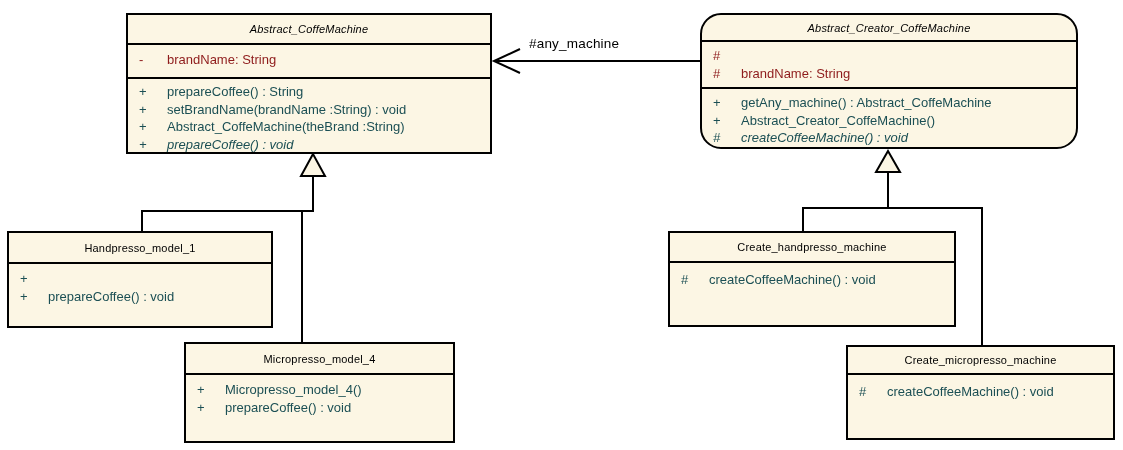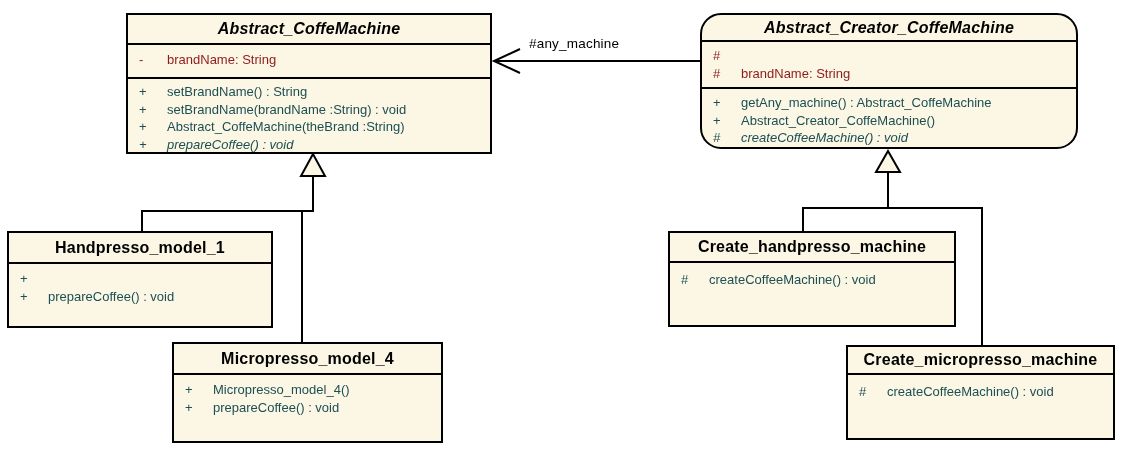--- a/index.html
+++ b/index.html
@@ -10,21 +10,21 @@
   svg.connectors{position:absolute;left:0;top:0;width:1123px;height:450px;}
   svg.connectors line,svg.connectors polyline{stroke:var(--line,#000);stroke-width:2;fill:none;}
   svg.connectors polygon{fill:var(--box-fill,#FCF6E4);stroke:var(--line,#000);stroke-width:2;}
   .uml-class{
     position:absolute;background:var(--box-fill,#FCF6E4);
     border:2px solid var(--line,#000);box-sizing:border-box;
     display:flex;flex-direction:column;
   }
   .cls-title{
     flex:none;display:flex;align-items:center;justify-content:center;
-    font-weight:bold;font-size:16px;color:var(--title-color,#000);
+    font-weight:normal;font-size:11px;color:var(--title-color,#000);
     border-bottom:2px solid var(--line,#000);box-sizing:border-box;
     letter-spacing:.2px;
   }
   .abstract .cls-title{font-style:italic;}
   .compartment{box-sizing:border-box;}
   .attrs{flex:none;border-bottom:2px solid var(--line,#000);}
   .methods{flex:1;}
   .row{display:flex;font-size:13px;line-height:17.5px;white-space:nowrap;}
   .vis{flex:none;width:28px;padding-left:11px;}
   .attr-row{color:var(--attr-color,#8E1B1B);}
@@ -64,21 +64,21 @@
     <div class="cls-title" style="height:30px;">Abstract_CoffeMachine</div>
     <div class="compartment attrs" style="height:34px;padding-top:6px;">
       <div class="row attr-row">
         <span class="vis">-</span>
         <span>brandName: String</span>
       </div>
     </div>
     <div class="compartment methods" style="padding-top:4px;">
       <div class="row method-row">
         <span class="vis">+</span>
-        <span>setBrandName() : String</span>
+        <span>prepareCoffee() : String</span>
       </div>
       <div class="row method-row">
         <span class="vis">+</span>
         <span>setBrandName(brandName :String) : void</span>
       </div>
       <div class="row method-row">
         <span class="vis">+</span>
         <span>Abstract_CoffeMachine(theBrand :String)</span>
       </div>
       <div class="row method-row italic">
@@ -121,21 +121,21 @@
       <div class="row method-row">
         <span class="vis">+</span>
       </div>
       <div class="row method-row">
         <span class="vis">+</span>
         <span>prepareCoffee() : void</span>
       </div>
     </div>
   </div>
 
-  <div class="uml-class" style="left:172px;top:342px;width:271px;height:101px;">
+  <div class="uml-class" style="left:184px;top:342px;width:271px;height:101px;">
     <div class="cls-title" style="height:31px;">Micropresso_model_4</div>
     <div class="compartment methods" style="padding-top:6px;">
       <div class="row method-row">
         <span class="vis">+</span>
         <span>Micropresso_model_4()</span>
       </div>
       <div class="row method-row">
         <span class="vis">+</span>
         <span>prepareCoffee() : void</span>
       </div>

